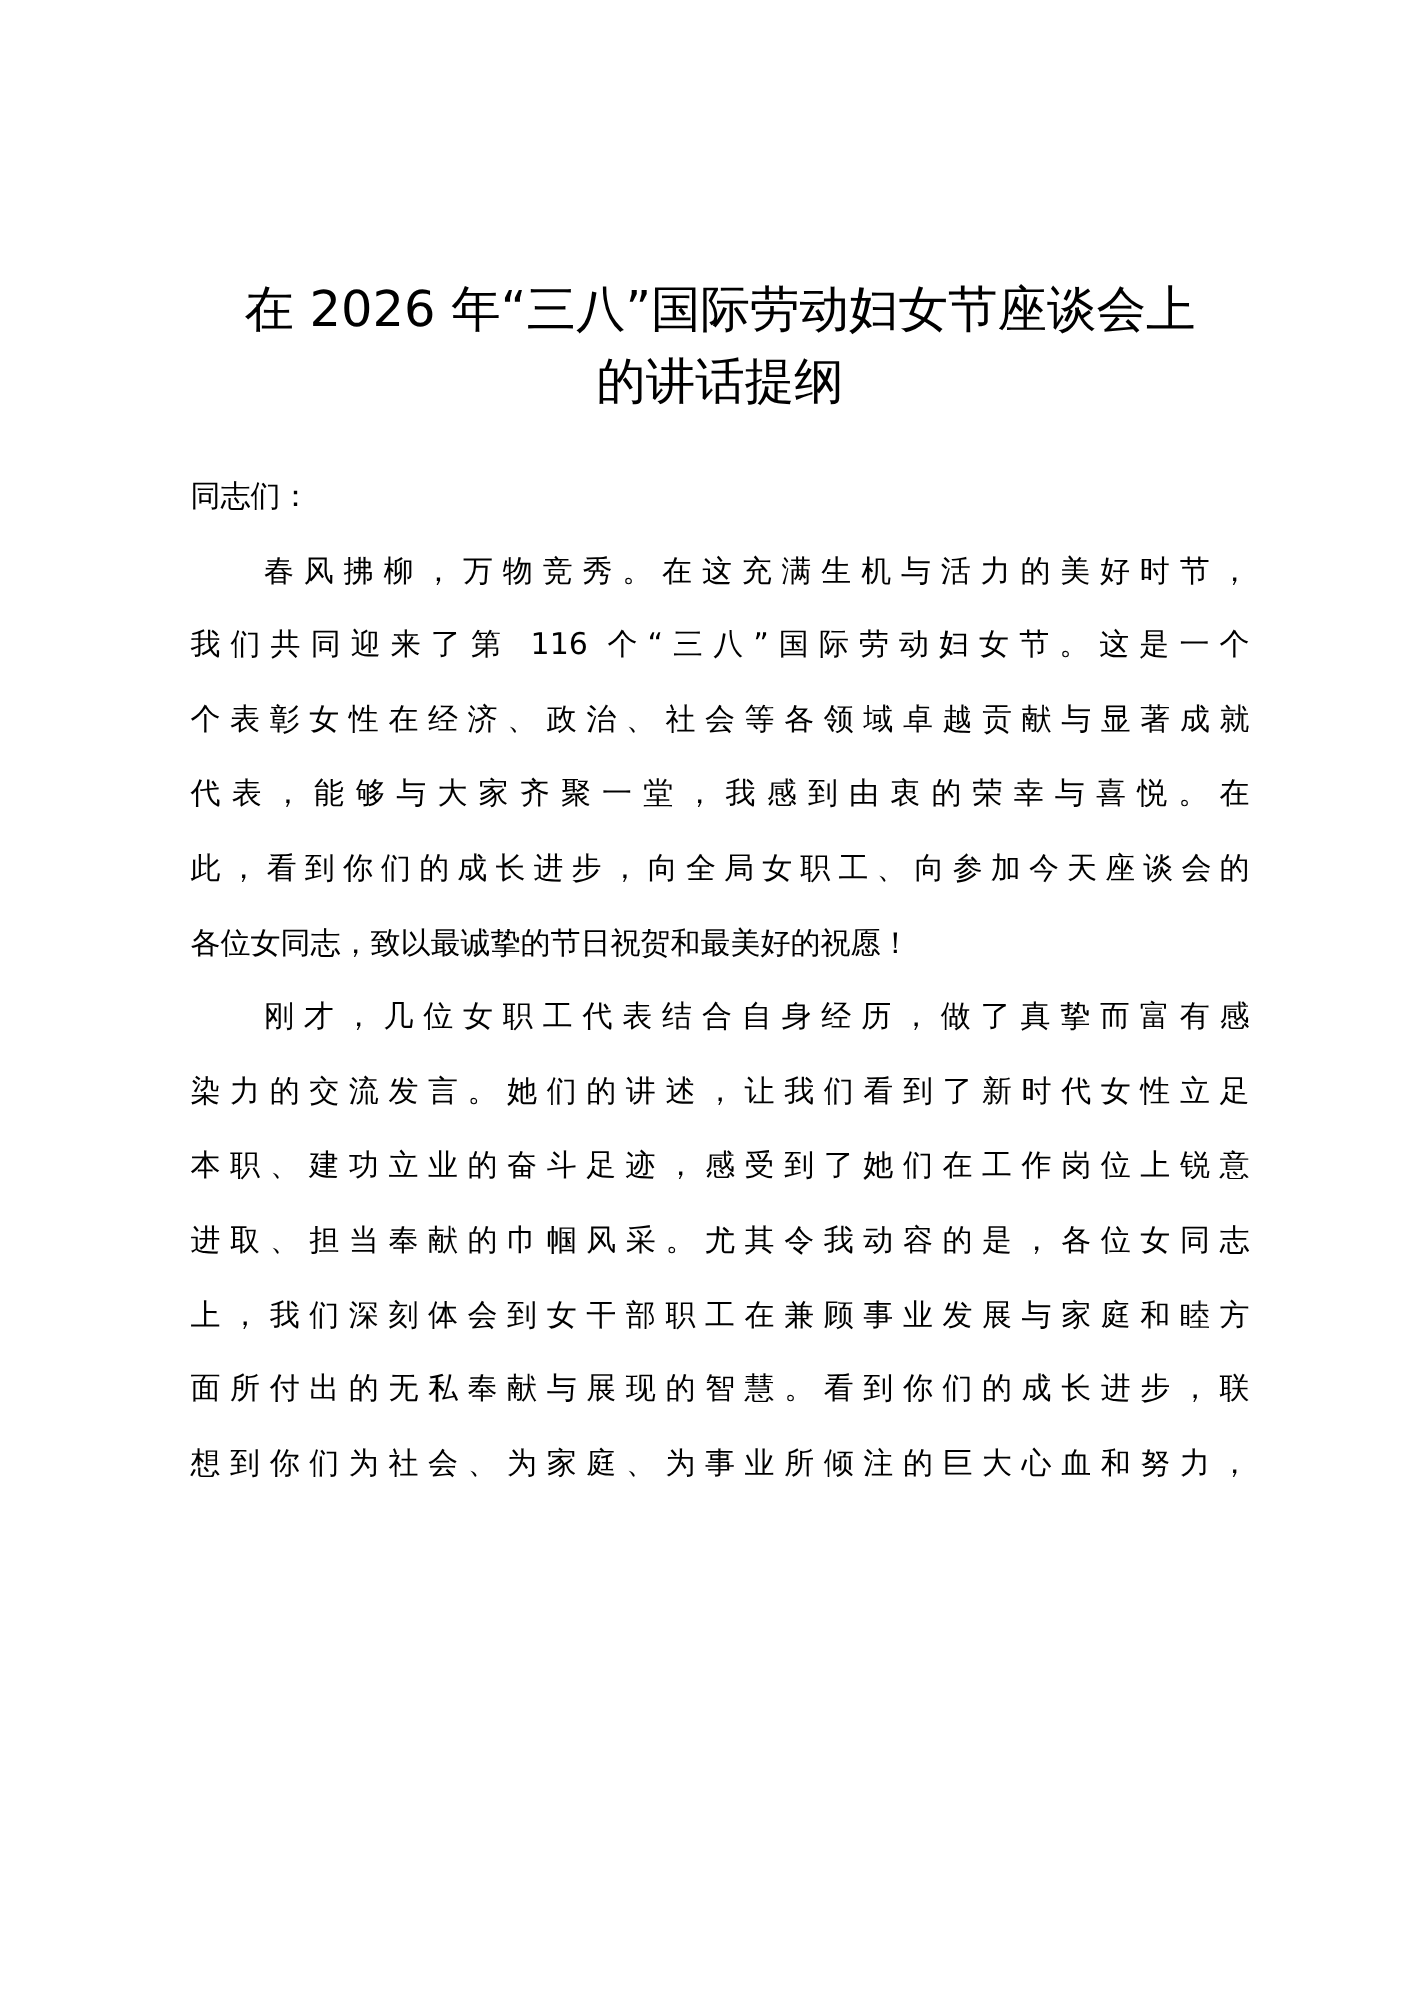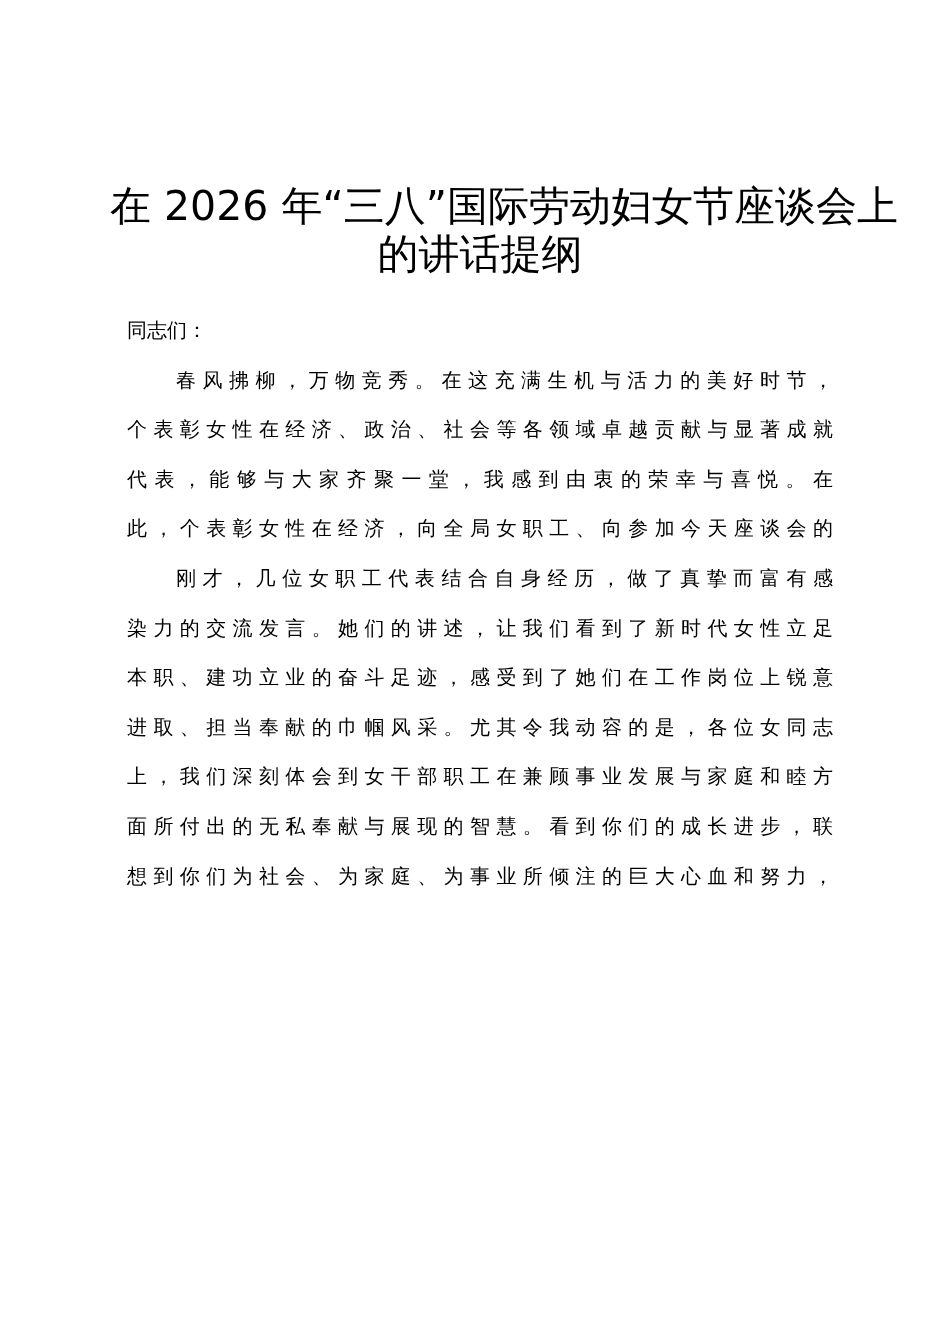--- a/index.html
+++ b/index.html
@@ -1,20 +1,20 @@
 <!DOCTYPE html>
 <html><head>
   <meta charset="utf-8">
   <style>
     html, body { margin: 0; padding: 0; background: #ffffff; }
     body { width: 950px; height: 1344px; position: relative; overflow: hidden;
            font-family: "DejaVu Sans", "Liberation Sans", sans-serif; color: #000; }
     .page { position: absolute; left: 0; top: 0; width: 950px; height: 1344px; background: #fff; }
     .title { position: absolute; left: 110px; width: 740px; top: 182px; text-align: center;
-             font-size: 41px; line-height: 48px; letter-spacing: 0px; }
+             font-size: 33px; line-height: 48px; letter-spacing: 0px; }
     .title .line { display: block; white-space: nowrap; }
     .body { position: absolute; left: 127px; top: 306px; width: 706px; }
     .line-row { display: block; height: 49.6px; line-height: 49.6px; font-size: 20px;
                 white-space: nowrap; text-align: justify; text-align-last: justify; }
     .line-row.last { text-align-last: left; }
     .line-row.indent { padding-left: 49px; }
   </style>
 </head>
 <body>
 
@@ -22,23 +22,25 @@
   <div class="title">
     <span class="line">在 2026 年“三八”国际劳动妇女节座谈会上</span>
     <span class="line">的讲话提纲</span>
   </div>
 
   <div class="body">
     <span class="line-row last">同志们：</span>
 
     <div>
       <span class="line-row indent">春风拂柳，万物竞秀。在这充满生机与活力的美好时节，</span>
+      <span class="line-row">我们共同迎来了第 116 个“三八”国际劳动妇女节。这是一个</span>
       <span class="line-row">个表彰女性在经济、政治、社会等各领域卓越贡献与显著成就</span>
       <span class="line-row">代表，能够与大家齐聚一堂，我感到由衷的荣幸与喜悦。在</span>
-      <span class="line-row">此，个表彰女性在经济，向全局女职工、向参加今天座谈会的</span>
+      <span class="line-row">此，看到你们的成长进步，向全局女职工、向参加今天座谈会的</span>
+      <span class="line-row last">各位女同志，致以最诚挚的节日祝贺和最美好的祝愿！</span>
     </div>
 
     <div>
       <span class="line-row indent">刚才，几位女职工代表结合自身经历，做了真挚而富有感</span>
       <span class="line-row">染力的交流发言。她们的讲述，让我们看到了新时代女性立足</span>
       <span class="line-row">本职、建功立业的奋斗足迹，感受到了她们在工作岗位上锐意</span>
       <span class="line-row">进取、担当奉献的巾帼风采。尤其令我动容的是，各位女同志</span>
       <span class="line-row">上，我们深刻体会到女干部职工在兼顾事业发展与家庭和睦方</span>
       <span class="line-row">面所付出的无私奉献与展现的智慧。看到你们的成长进步，联</span>
       <span class="line-row">想到你们为社会、为家庭、为事业所倾注的巨大心血和努力，</span>

